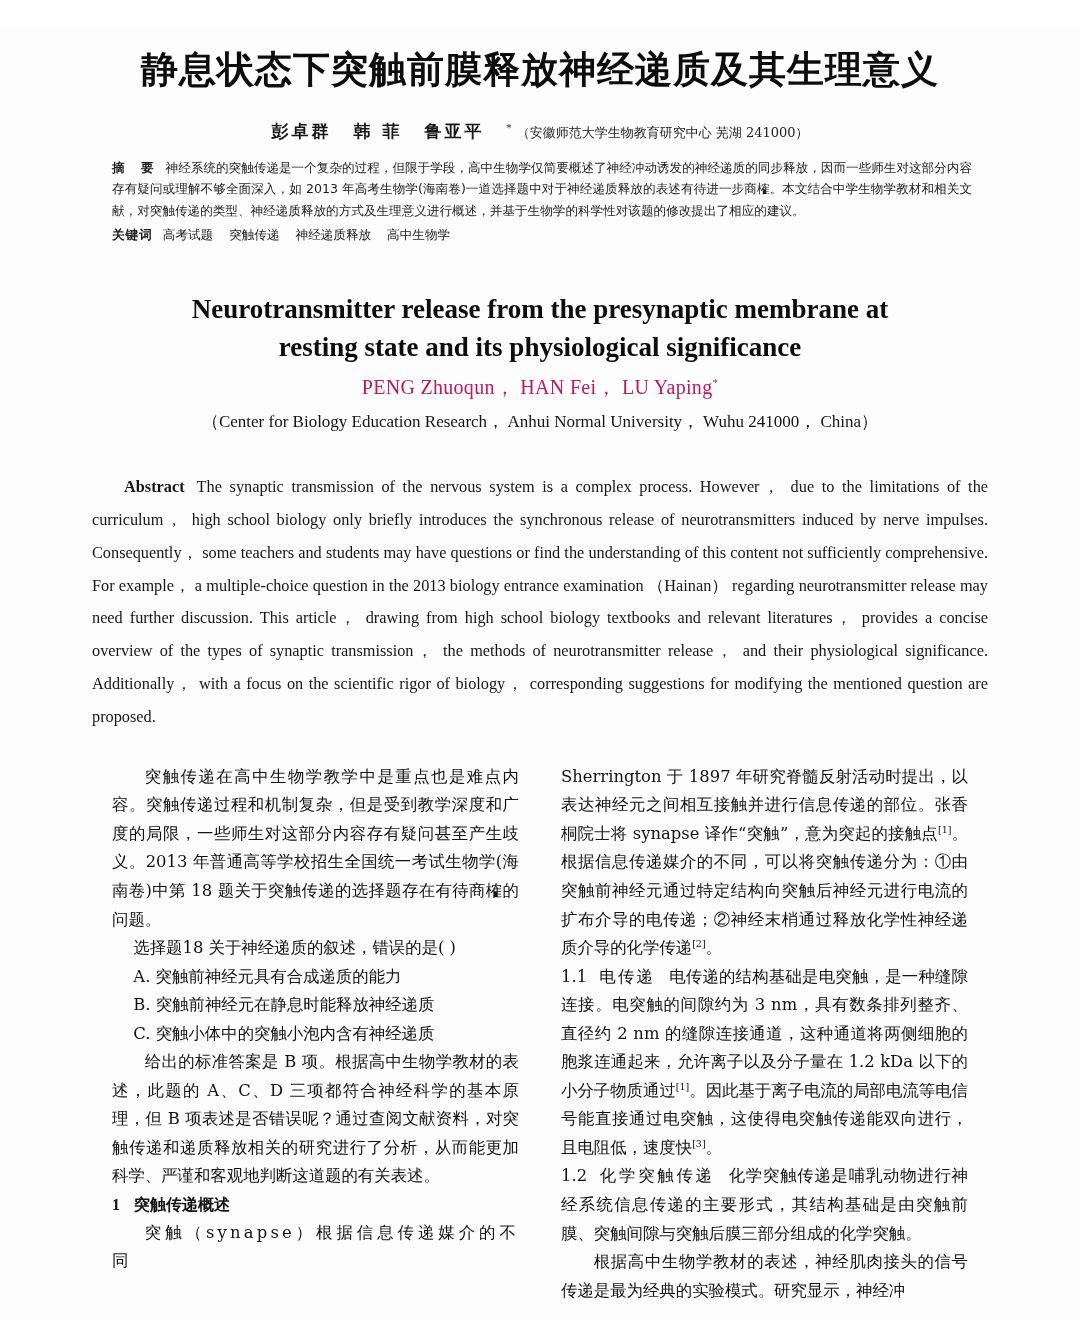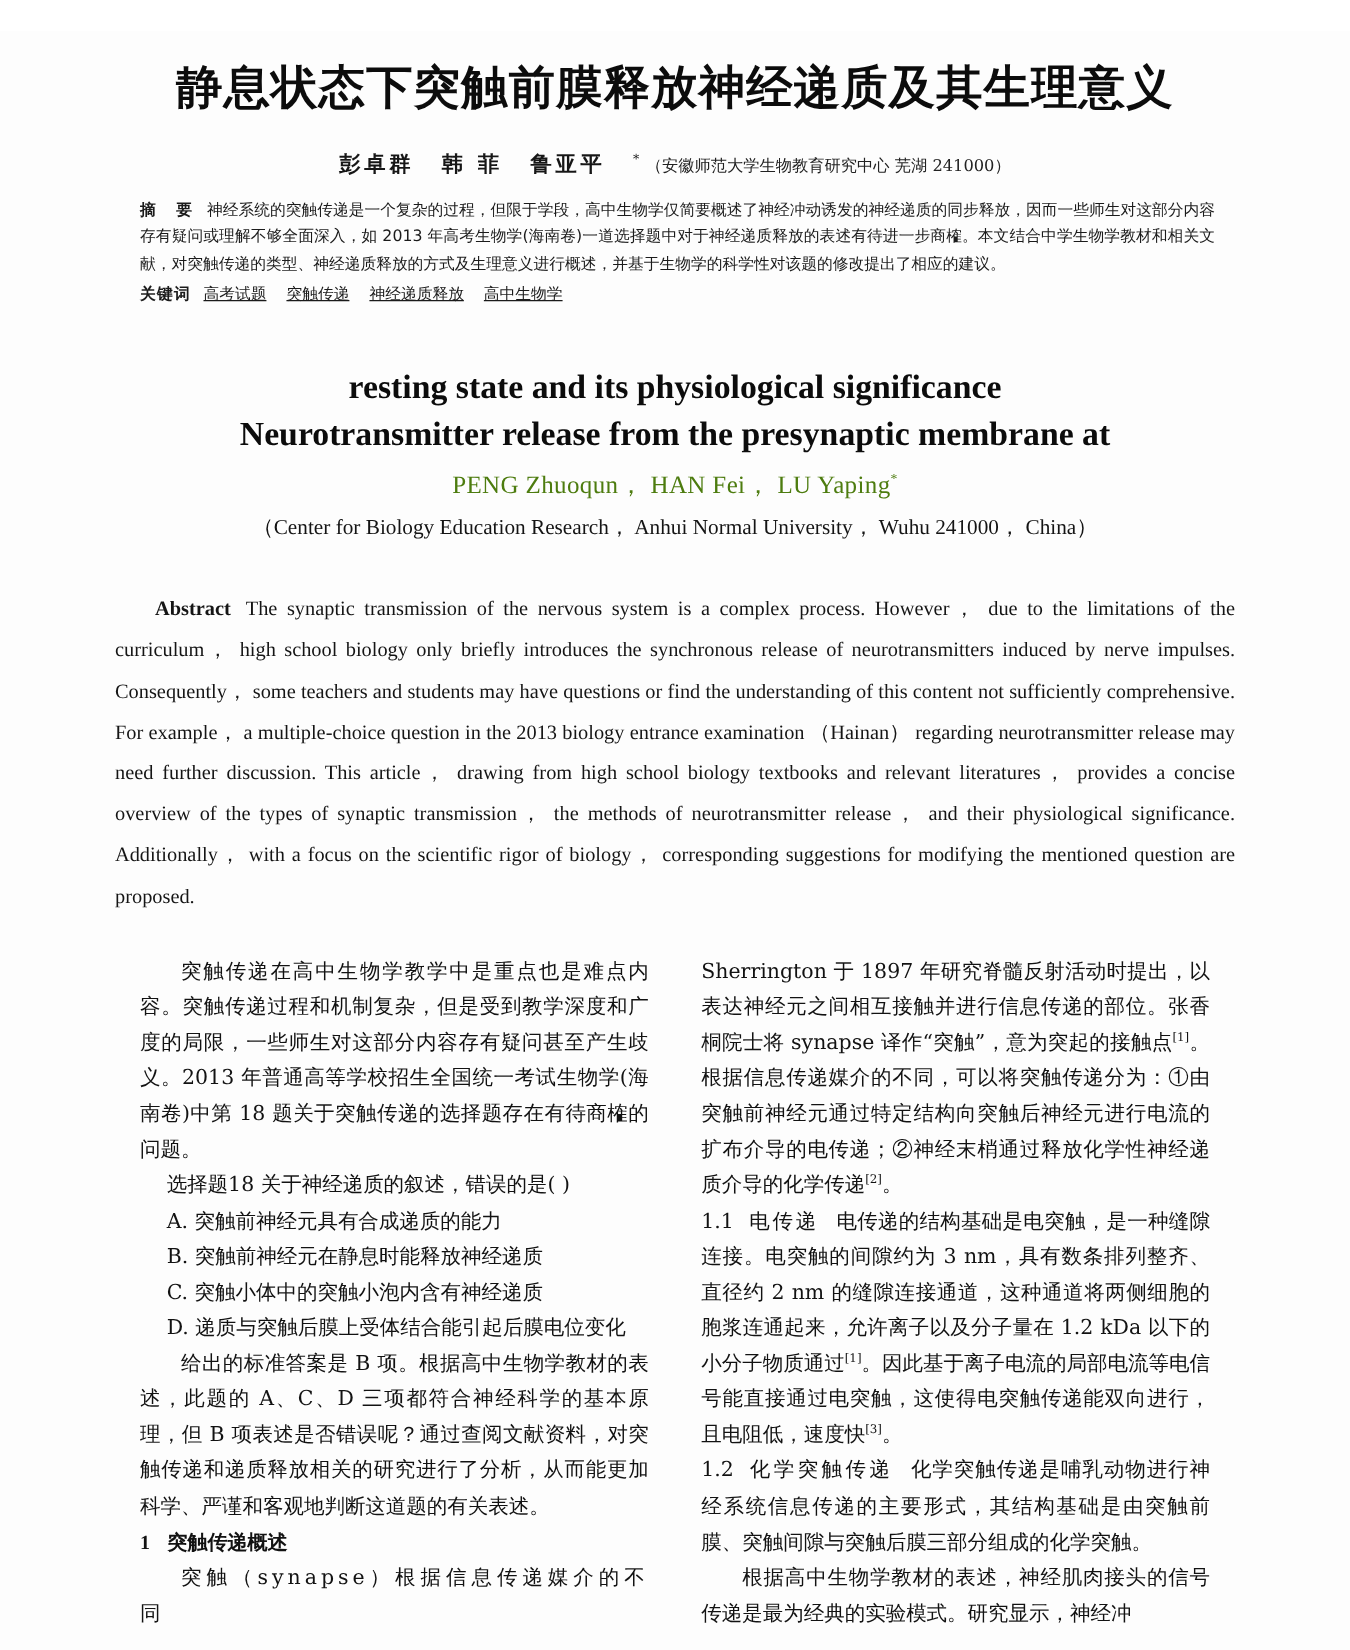--- a/index.html
+++ b/index.html
@@ -83,38 +83,37 @@
     font-family: "DejaVu Sans", "Liberation Sans", sans-serif;
     line-height: 1.72;
   }
   .cn-kw .lbl {
     font-weight: bold;
     letter-spacing: 1px;
     margin-right: 10px;
   }
   .cn-kw .kw {
     margin-right: 16px;
-    text-decoration: underline;
   }
 
   
   .en-title {
     text-align: center;
     font-weight: bold;
     font-size: 27px;
     line-height: 1.42;
     margin: 44px 120px 0 120px;
     color: #0c0c0c;
     font-family: "Liberation Serif", "DejaVu Serif", serif;
   }
   .en-authors {
     text-align: center;
     font-size: 20px;
     margin-top: 7px;
-    color: #4d7c0f;
+    color: #be185d;
     letter-spacing: 0.3px;
   }
   .en-authors .sup {
     font-size: 11px;
     vertical-align: super;
   }
   .en-affil {
     text-align: center;
     font-size: 17px;
     margin-top: 9px;
@@ -215,22 +214,22 @@
 
   <div class="cn-abs-block">
     <span class="lbl">摘 要</span><span>神经系统的突触传递是一个复杂的过程，但限于学段，高中生物学仅简要概述了神经冲动诱发的神经递质的同步释放，因而一些师生对这部分内容存有疑问或理解不够全面深入，如 2013 年高考生物学(海南卷)一道选择题中对于神经递质释放的表述有待进一步商榷。本文结合中学生物学教材和相关文献，对突触传递的类型、神经递质释放的方式及生理意义进行概述，并基于生物学的科学性对该题的修改提出了相应的建议。</span>
   </div>
 
   <div class="cn-kw">
     <span class="lbl">关键词</span><span class="kw">高考试题</span><span class="kw">突触传递</span><span class="kw">神经递质释放</span><span class="kw">高中生物学</span>
   </div>
 
   <div class="en-title">
+    <div>Neurotransmitter release from the presynaptic membrane at</div>
     <div>resting state and its physiological significance</div>
-    <div>Neurotransmitter release from the presynaptic membrane at</div>
   </div>
 
   <div class="en-authors">
     <span>PENG Zhuoqun， HAN Fei， LU Yaping</span><span class="sup">*</span>
   </div>
 
   <div class="en-affil">（Center for Biology Education Research， Anhui Normal University， Wuhu 241000， China）</div>
 
   <div class="en-abs">
     <span class="lead">Abstract</span><span>The synaptic transmission of the nervous system is a complex process. However， due to the limitations of the curriculum， high school biology only briefly introduces the synchronous release of neurotransmitters induced by nerve impulses. Consequently， some teachers and students may have questions or find the understanding of this content not sufficiently comprehensive. For example， a multiple-choice question in the 2013 biology entrance examination （Hainan） regarding neurotransmitter release may need further discussion. This article， drawing from high school biology textbooks and relevant literatures， provides a concise overview of the types of synaptic transmission， the methods of neurotransmitter release， and their physiological significance. Additionally， with a focus on the scientific rigor of biology， corresponding suggestions for modifying the mentioned question are proposed.</span>
@@ -238,21 +237,20 @@
 
 
   <div class="body-cols">
 
     <div class="col">
       <p class="ind">突触传递在高中生物学教学中是重点也是难点内容。突触传递过程和机制复杂，但是受到教学深度和广度的局限，一些师生对这部分内容存有疑问甚至产生歧义。2013 年普通高等学校招生全国统一考试生物学(海南卷)中第 18 题关于突触传递的选择题存在有待商榷的问题。</p>
       <p class="opt">选择题18  关于神经递质的叙述，错误的是(      )</p>
       <p class="opt">A. 突触前神经元具有合成递质的能力</p>
       <p class="opt">B. 突触前神经元在静息时能释放神经递质</p>
       <p class="opt">C. 突触小体中的突触小泡内含有神经递质</p>
-      <p class="opt">D. 递质与突触后膜上受体结合能引起后膜电位变化</p>
       <p class="ind">给出的标准答案是 B 项。根据高中生物学教材的表述，此题的 A、C、D 三项都符合神经科学的基本原理，但 B 项表述是否错误呢？通过查阅文献资料，对突触传递和递质释放相关的研究进行了分析，从而能更加科学、严谨和客观地判断这道题的有关表述。</p>
       <p class="sec-h"><span class="num">1</span><span>突触传递概述</span></p>
       <p class="ind spaced">突触（synapse）根据信息传递媒介的不同</p>
     </div>
 
     <div class="col">
       <p class="noind"><span>Sherrington 于 1897 年研究脊髓反射活动时提出，以表达神经元之间相互接触并进行信息传递的部位。张香桐院士将 synapse 译作“突触”，意为突起的接触点</span><sup>[1]</sup><span>。根据信息传递媒介的不同，可以将突触传递分为：①由突触前神经元通过特定结构向突触后神经元进行电流的扩布介导的电传递；②神经末梢通过释放化学性神经递质介导的化学传递</span><sup>[2]</sup><span>。</span></p>
 
       <p class="subsec"><span class="n">1.1</span><span class="t">电传递</span><span>电传递的结构基础是电突触，是一种缝隙连接。电突触的间隙约为 3 nm，具有数条排列整齐、直径约 2 nm 的缝隙连接通道，这种通道将两侧细胞的胞浆连通起来，允许离子以及分子量在 1.2 kDa 以下的小分子物质通过</span><sup>[1]</sup><span>。因此基于离子电流的局部电流等电信号能直接通过电突触，这使得电突触传递能双向进行，且电阻低，速度快</span><sup>[3]</sup><span>。</span></p>
 

